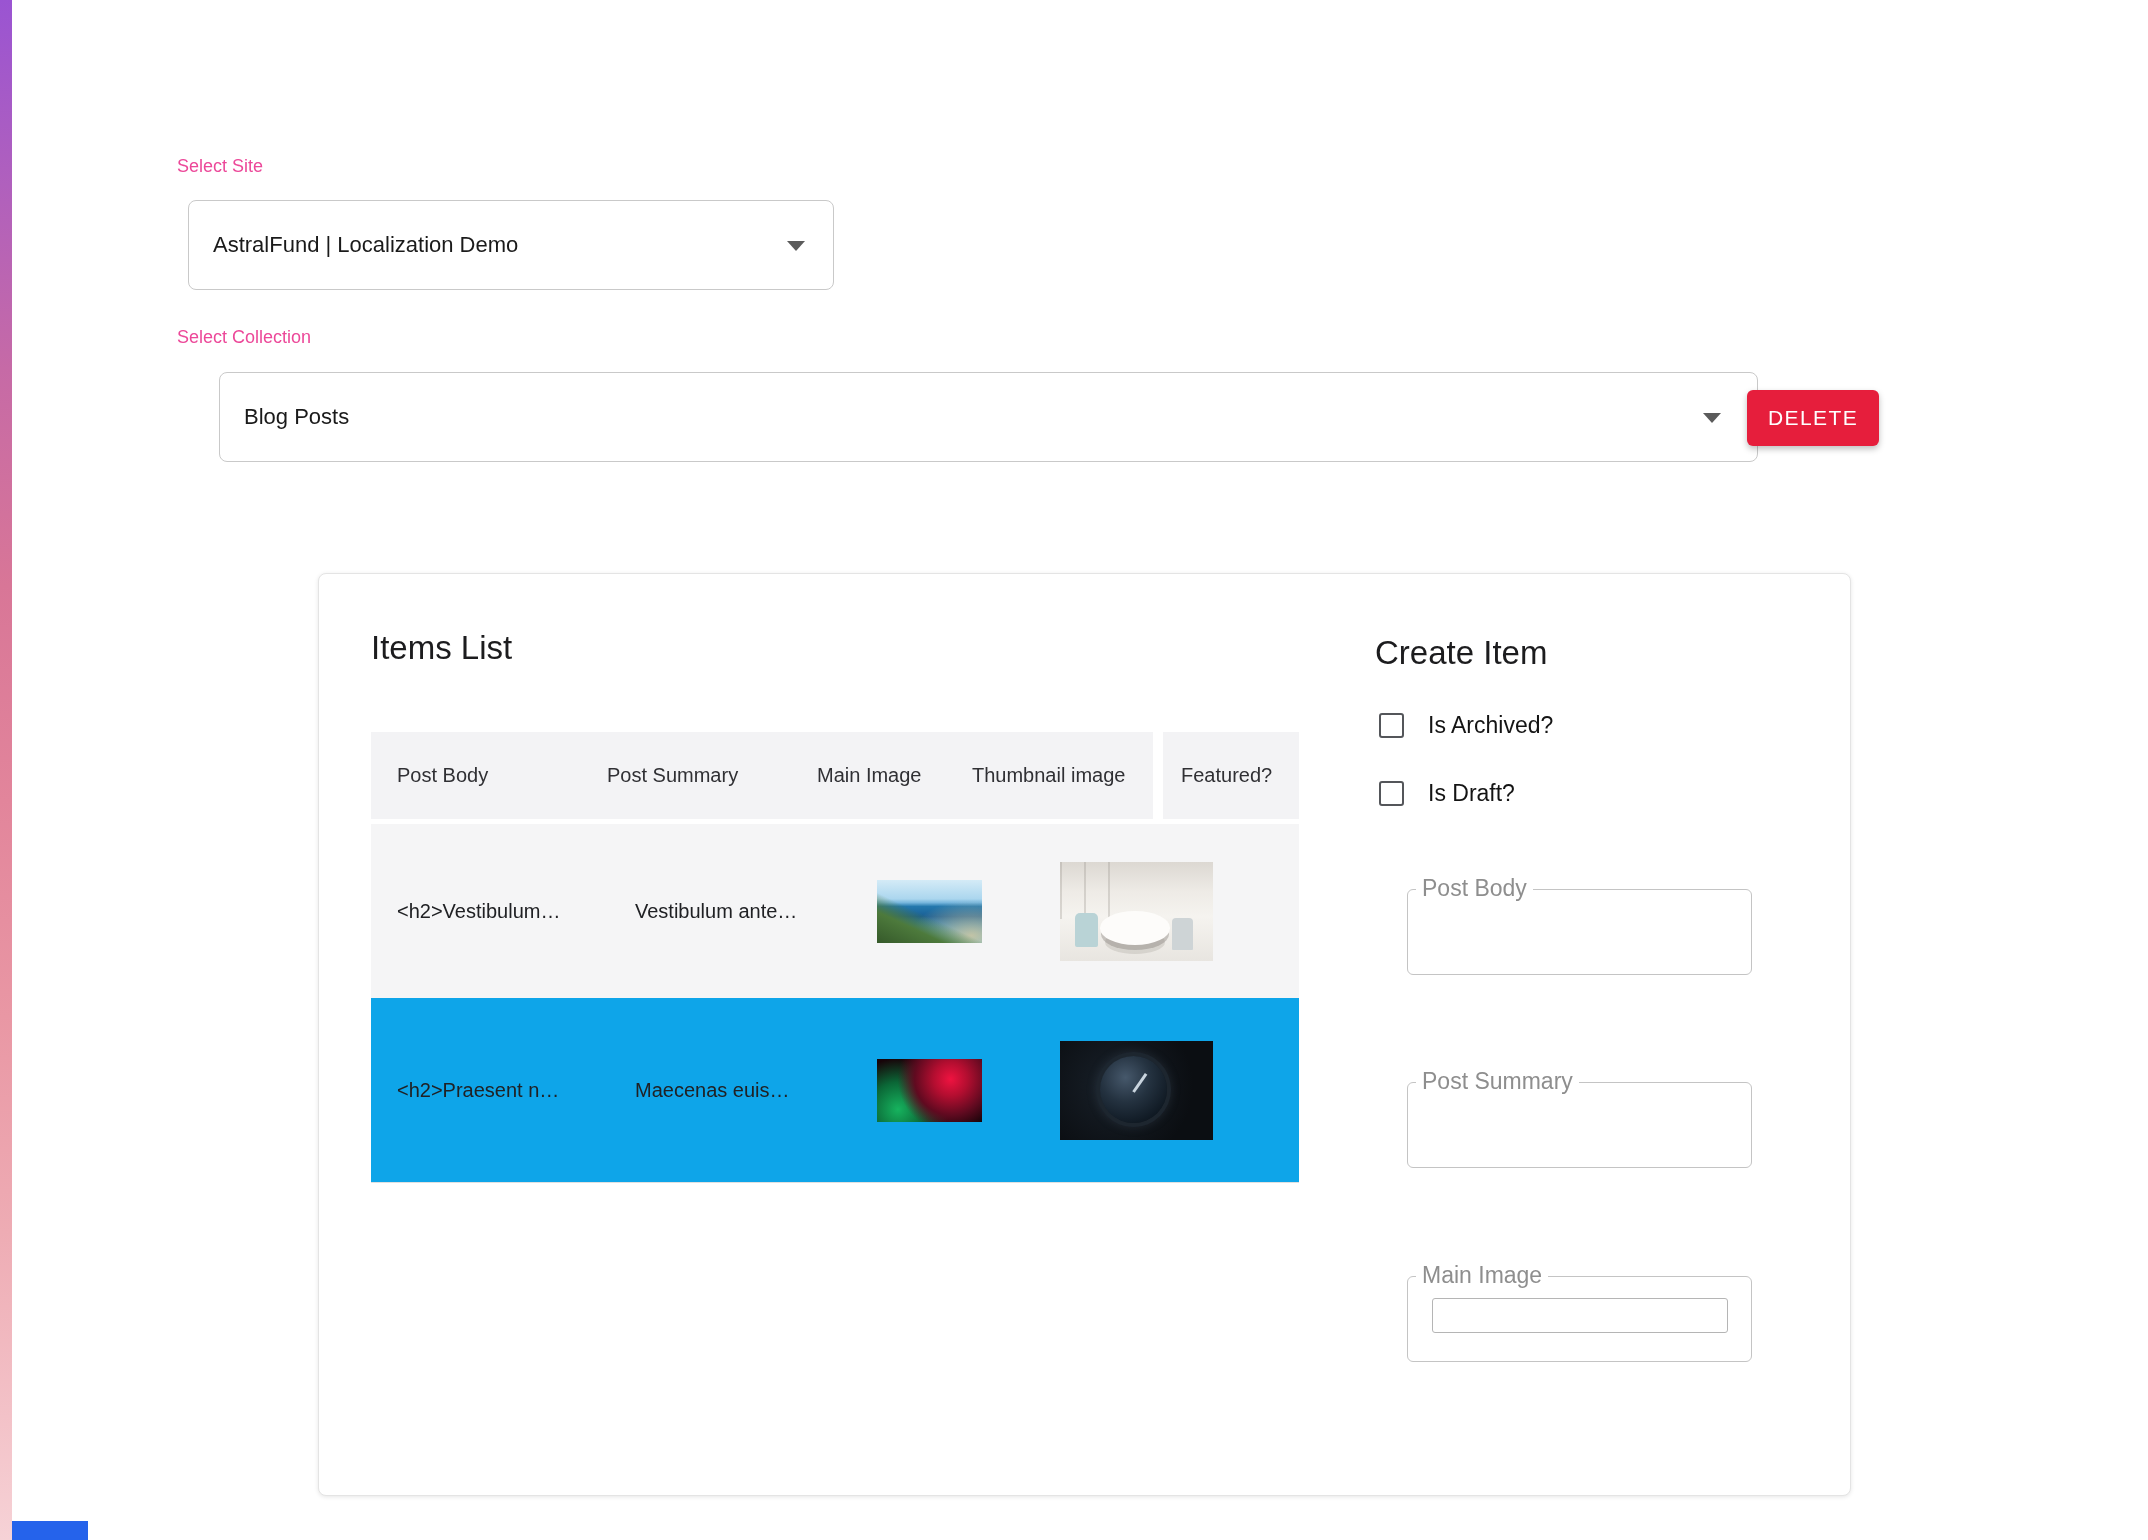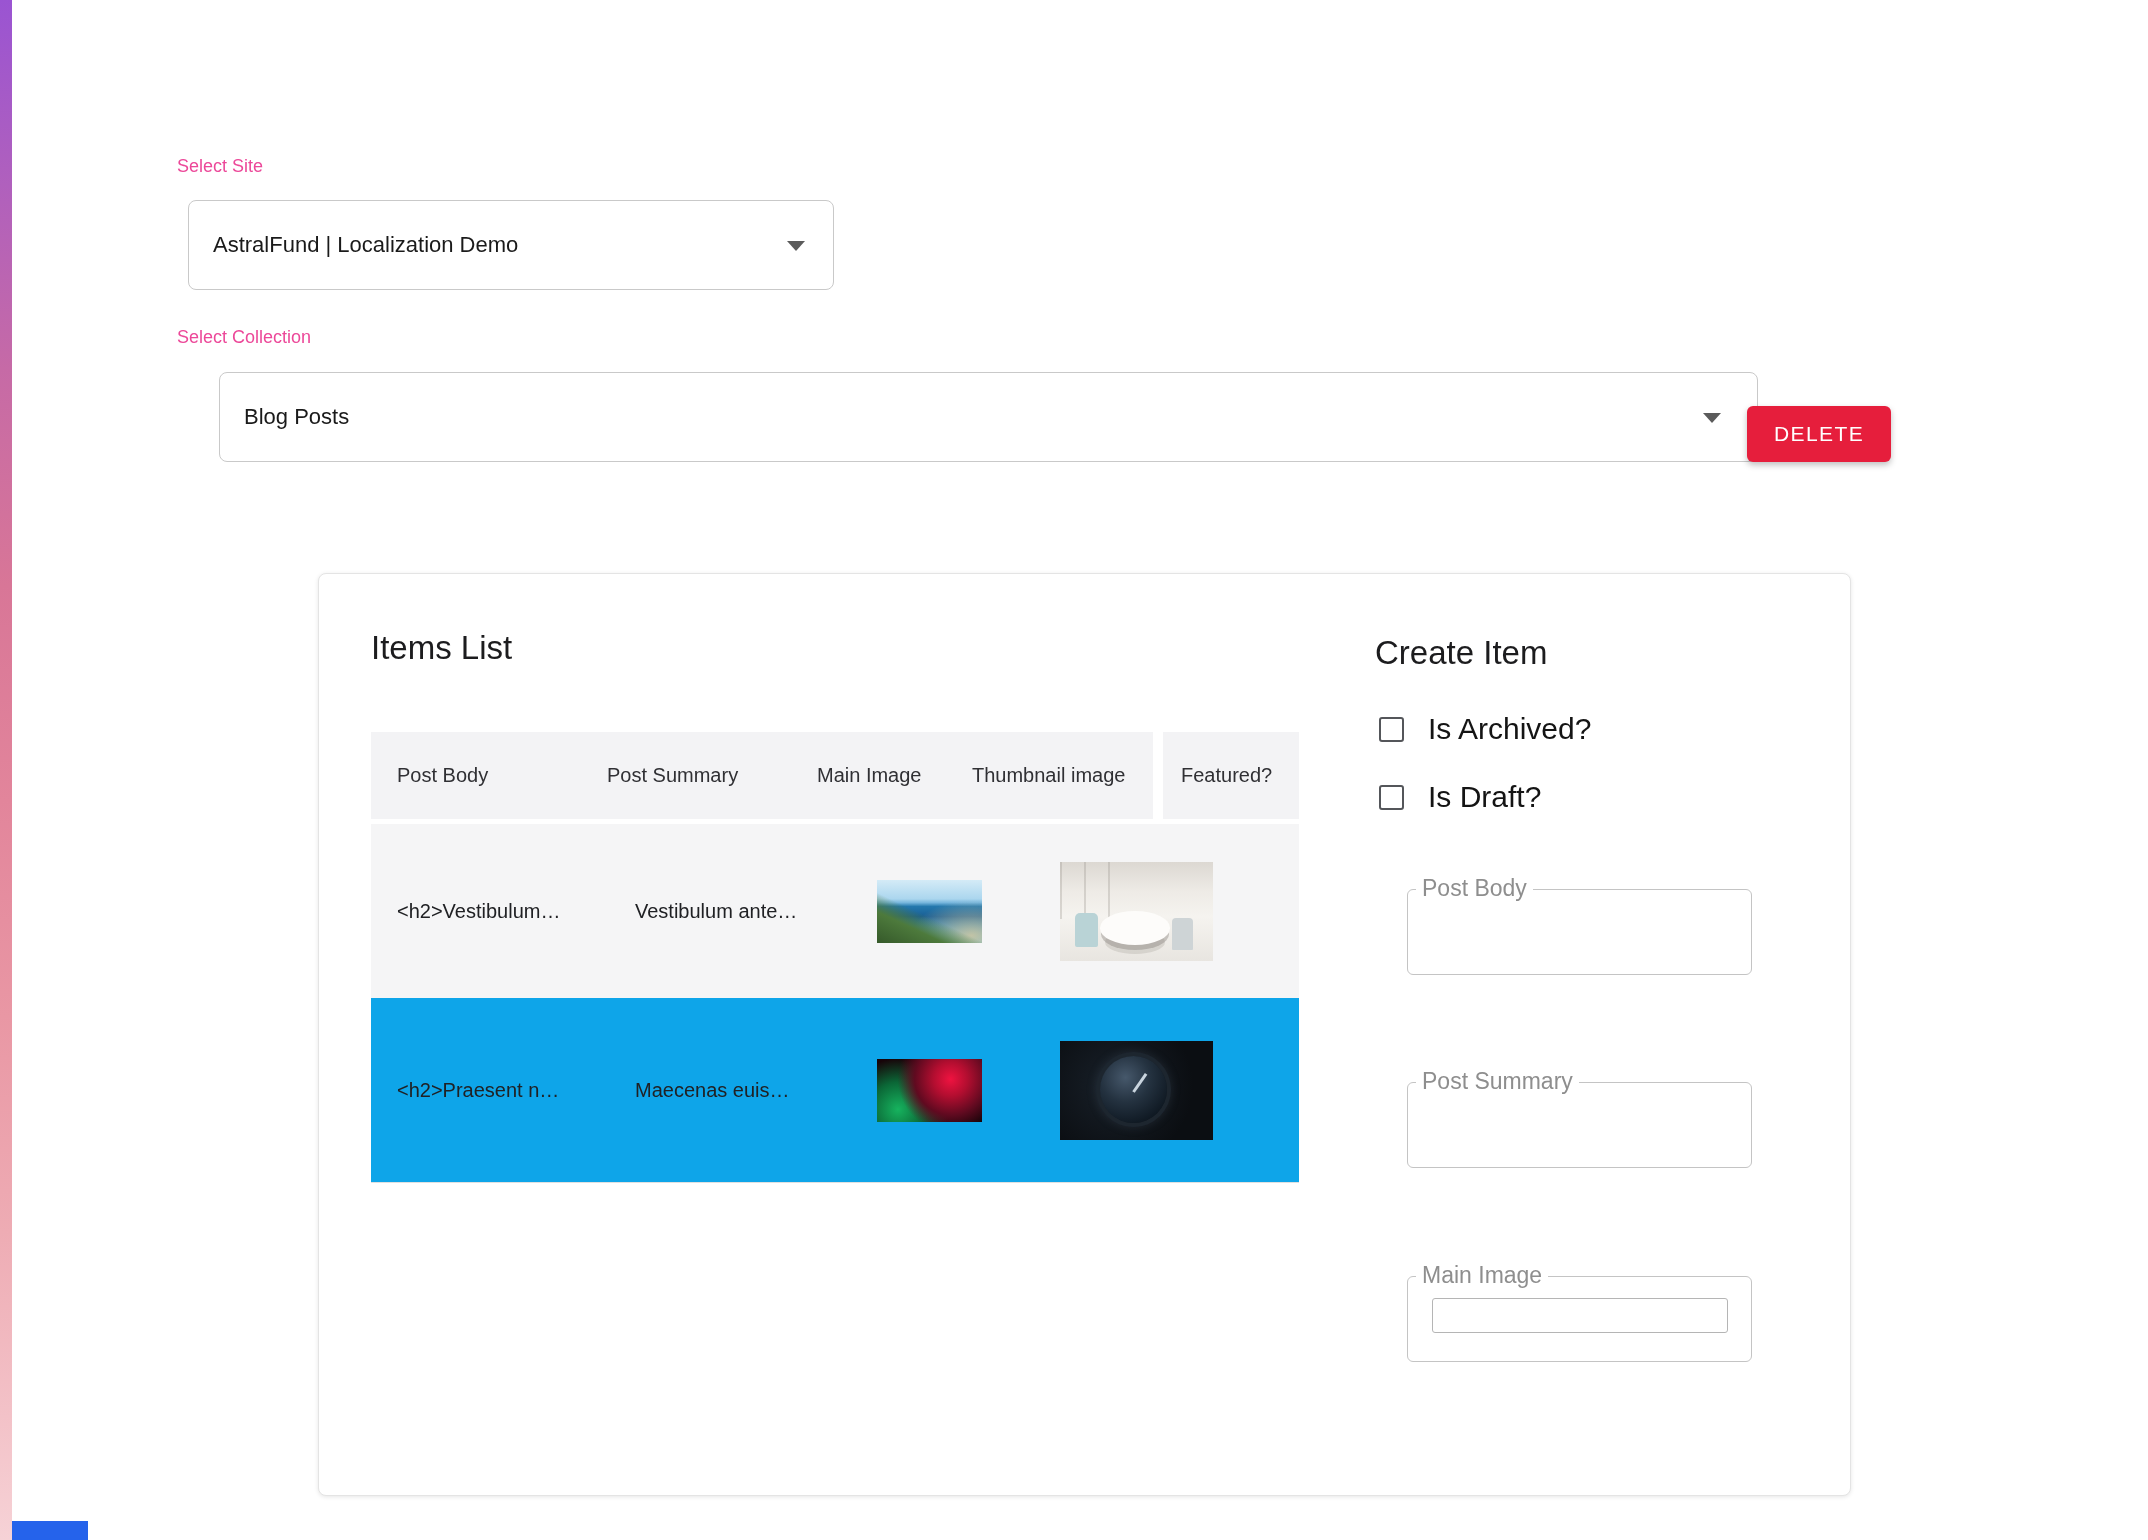--- a/index.html
+++ b/index.html
@@ -39,21 +39,21 @@
   .select-collection { left: 188px; top: 372px; width: 1539px; margin-left: 31px; }
   .caret {
     position: absolute; right: 28px; top: 50%; margin-top: -4px;
     width: 0; height: 0;
     border-left: 9px solid transparent; border-right: 9px solid transparent;
     border-top: 10px solid #5b5b5b;
   }
   .select-collection .caret { right: 36px; }
 
   .delete-btn {
-    position: absolute; left: 1747px; top: 406px; width: 144px; height: 56px;
+    position: absolute; left: 1747px; top: 390px; width: 132px; height: 56px;
     background: #e61e3c; color: #fff; border: none; border-radius: 6px;
     font-family: "Liberation Sans", sans-serif;
     font-size: 21px; font-weight: 500; letter-spacing: 1.4px;
     box-shadow: 0 3px 6px rgba(0,0,0,.25); cursor: pointer;
   }
 
   
   .card {
     position: absolute; left: 318px; top: 573px; width: 1533px; height: 923px;
     background: #fff; border: 1px solid #e4e4e4; border-radius: 8px;
@@ -139,21 +139,21 @@
   .create-item { display: contents; }
   .create-title { position: absolute; left: 1056px; top: 60px; font-size: 33px; font-weight: 400; color: #1c1c1e; }
 
   .check-row { position: absolute; left: 1060px; display: flex; align-items: center; cursor: pointer; }
   .check-row-1 { top: 138px; }
   .check-row-2 { top: 206px; }
   .checkbox {
     width: 25px; height: 25px; border: 2px solid #54565a; border-radius: 3px;
     background: #fff; flex: 0 0 auto;
   }
-  .check-label { margin-left: 24px; font-size: 30px; color: #141414; }
+  .check-label { margin-left: 24px; font-size: 23px; color: #141414; }
 
   .text-field {
     position: absolute; left: 1088px; width: 345px; height: 86px;
     border: 1px solid #c4c4c4; border-radius: 6px; background: #fff; cursor: text;
   }
   .field-post-body { top: 315px; }
   .field-post-summary { top: 508px; }
   .field-main-image { top: 702px; }
   .tf-label {
     position: absolute; top: -15px; left: 8px; padding: 0 6px;

